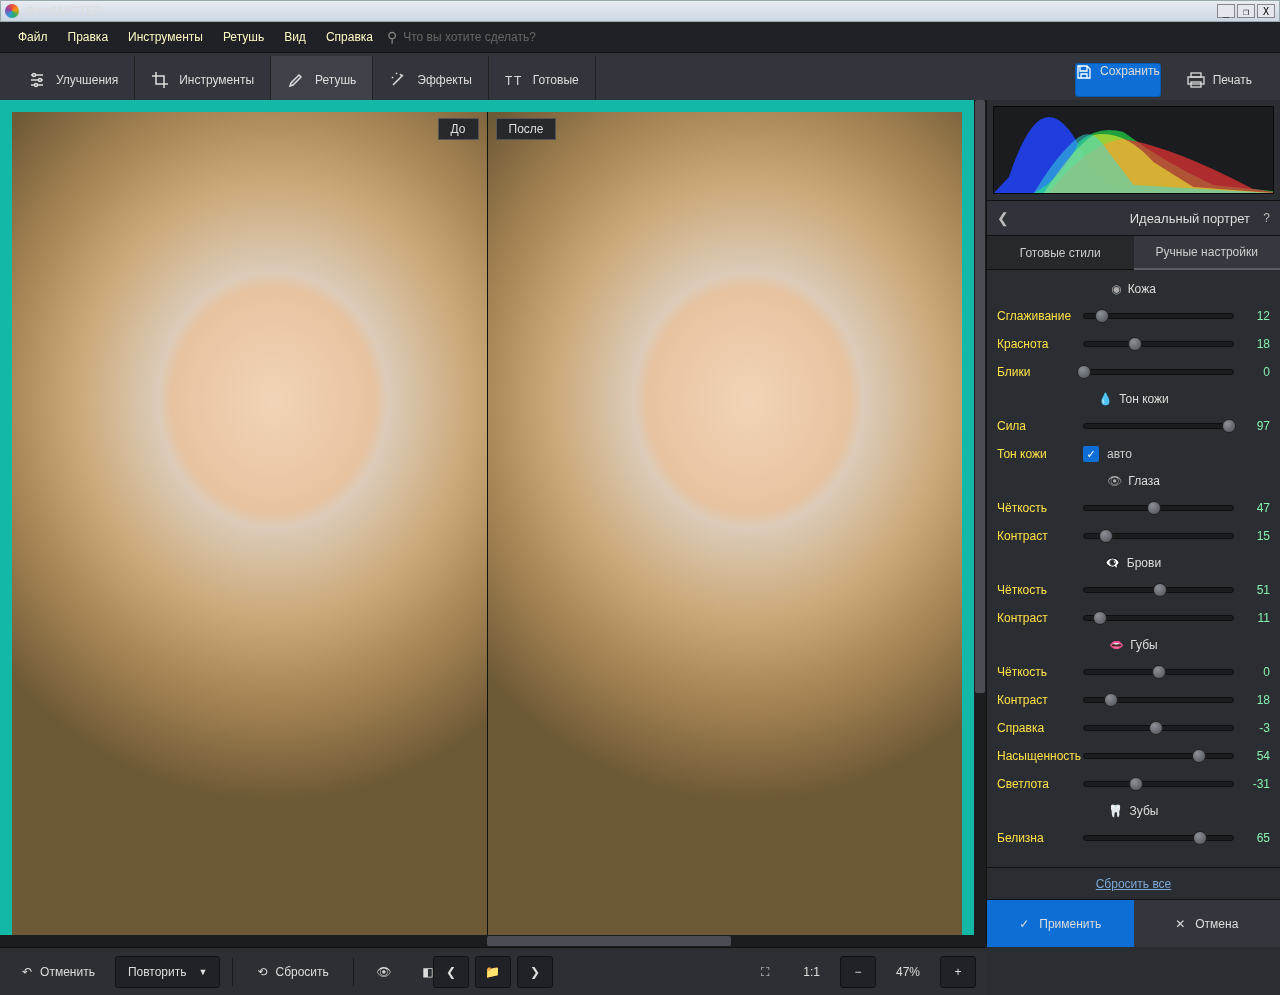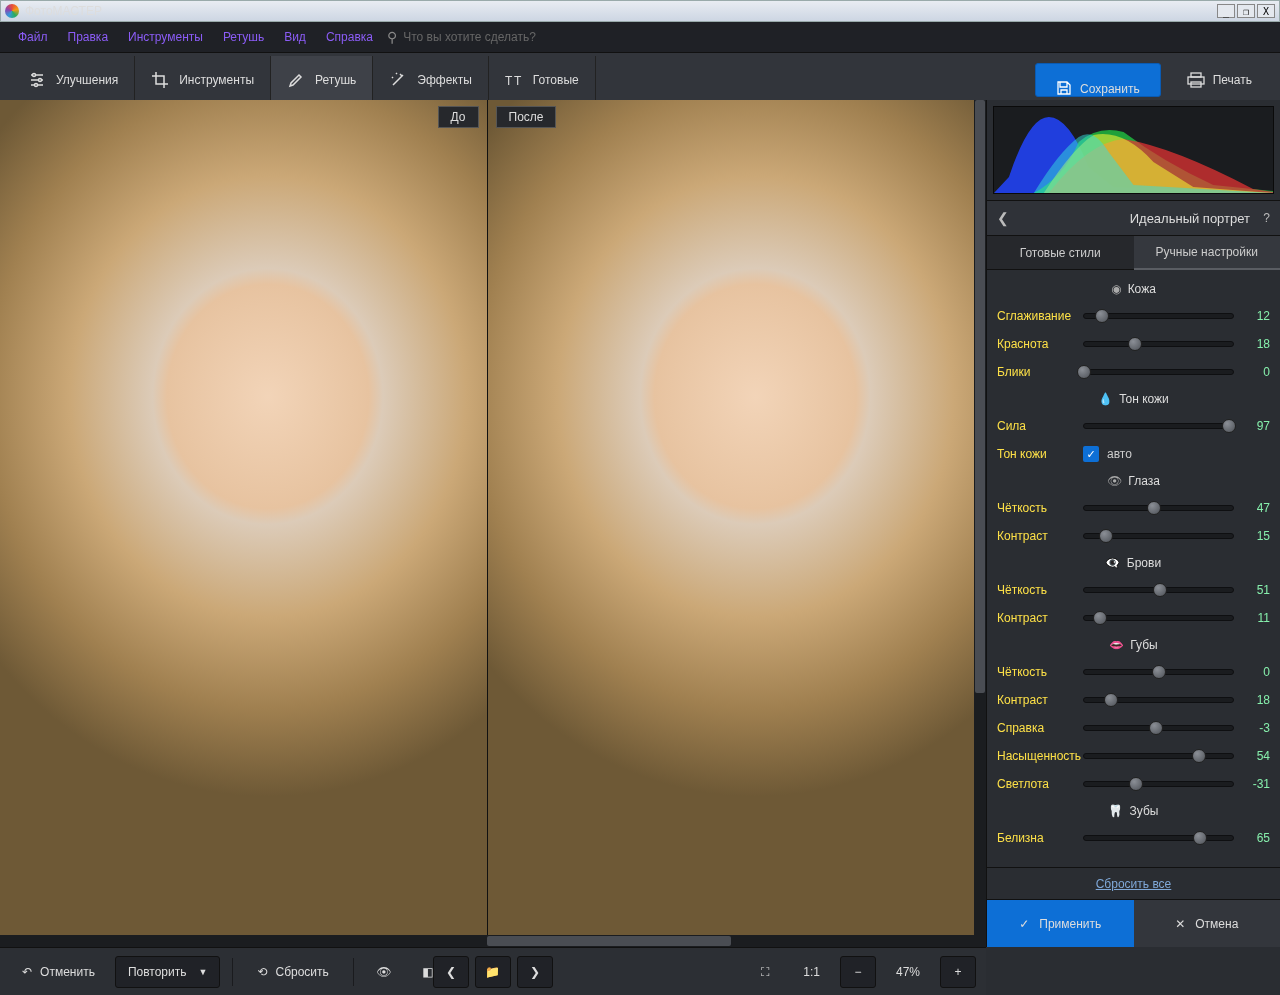--- a/index.html
+++ b/index.html
@@ -3,32 +3,32 @@
 <meta charset="utf-8">
 <style>
 *{margin:0;padding:0;box-sizing:border-box;font-family:'Segoe UI',Tahoma,sans-serif;font-size:12px;color:#ddd;user-select:none}
 html,body{width:1280px;height:995px;background:#2a2d32;overflow:hidden}
 .titlebar{height:22px;background:linear-gradient(#e8ecf2,#cdd6e3);display:flex;align-items:center;padding:0 4px;color:#222;border:1px solid #9aa}
 .titlebar .logo{width:14px;height:14px;border-radius:50%;background:conic-gradient(#e74c3c,#f39c12,#27ae60,#3498db,#8e44ad,#e74c3c);margin-right:6px}
 .titlebar .title{font-weight:400}
 .titlebar .winbtns{margin-left:auto;display:flex;gap:2px}
 .titlebar .winbtn{width:18px;height:14px;background:#e4e8ee;border:1px solid #888;display:flex;align-items:center;justify-content:center;color:#000;font-size:10px;font-family:monospace}
 .menubar{height:30px;background:#1f2126;display:flex;align-items:center;padding:0 8px;gap:0}
-.menubar .mitem{padding:0 10px;line-height:30px;color:#8b5cf6;font-size:12px}
+.menubar .mitem{padding:0 10px;line-height:30px;color:#fef9c3;font-size:12px}
 .menubar .search-ico{margin-left:4px;color:#888;font-size:14px}
 .menubar .search-ph{margin-left:6px;color:#666;font-style:normal}
 .toolbar{height:56px;background:#32353b;display:flex;align-items:center;padding:0 12px;border-top:1px solid #111;border-bottom:1px solid #111}
 .tooltab{height:48px;padding:0 16px;display:flex;align-items:center;gap:10px;color:#ddd;border-right:1px solid #222}
 .tooltab.active{background:#3e4148}
 .tooltab .ico{width:18px;height:18px;display:flex;align-items:center;justify-content:center}
 .toolbar .right{margin-left:auto;display:flex;gap:10px;align-items:center}
-.btn-save{height:34px;background:#0d6fd6;border:1px solid #0a5bb3;border-radius:3px;padding:0 20px;display:flex;align-items:flex-end;gap:8px;color:#fff}
+.btn-save{height:34px;background:#0d6fd6;border:1px solid #0a5bb3;border-radius:3px;padding:0 0;display:flex;align-items:flex-start;gap:8px;color:#fff}
 .btn-print{height:34px;padding:0 16px;display:flex;align-items:center;gap:8px;color:#ddd}
 .content{position:absolute;top:100px;left:0;right:0;bottom:48px;display:flex}
-.canvas-area{flex:1;position:relative;background:#14b8a6;display:flex;padding:0}
+.canvas-area{flex:1;position:relative;background:#14b8a6;display:flex;padding:12px}
 .canvas-half{flex:1;position:relative;overflow:hidden;border-right:1px solid #111}
 .canvas-half:last-child{border-right:none}
 .badge{position:absolute;top:6px;right:8px;background:#26282c;border:1px solid #555;padding:3px 12px;color:#ddd;font-size:12px}
 .canvas-half.after .badge{right:auto;left:8px}
 .portrait{width:100%;height:100%;background:radial-gradient(ellipse 360px 400px at 55% 35%, #f2d4b8 0%, #e7c3a0 28%, #dccbb8 32%, #cba877 55%, #a08050 78%, #6e5936 100%)}
 .vscroll{width:12px;background:#1b1d20;position:relative}
 .vscroll .thumb{position:absolute;left:1px;right:1px;top:0;height:70%;background:#4a4d53;border-radius:2px}
 .sidepanel{width:294px;background:#2a2d32;display:flex;flex-direction:column;border-left:1px solid #111}
 .histogram{height:88px;background:#1a1c1f;margin:6px;position:relative;border:1px solid #0a0a0a;overflow:hidden}
 .panel-header{height:36px;display:flex;align-items:center;padding:0 10px;background:#2f3238;border-top:1px solid #111;border-bottom:1px solid #111}

